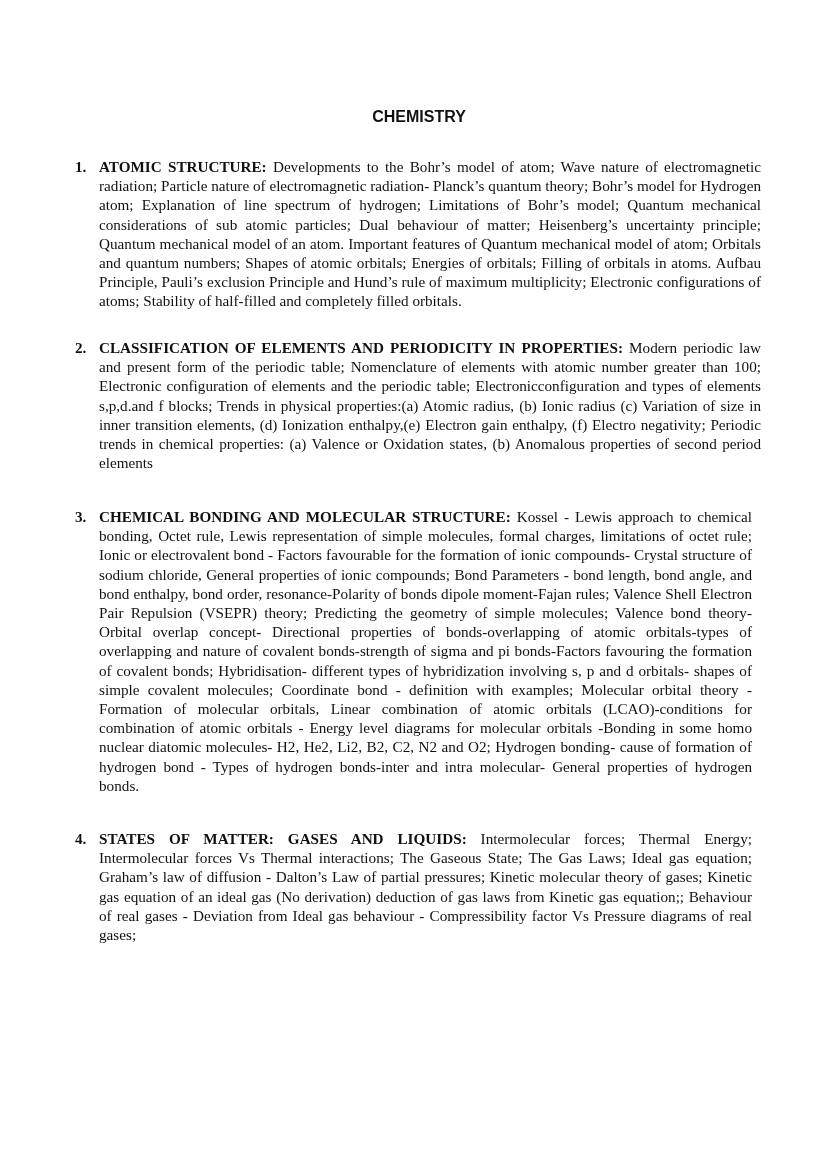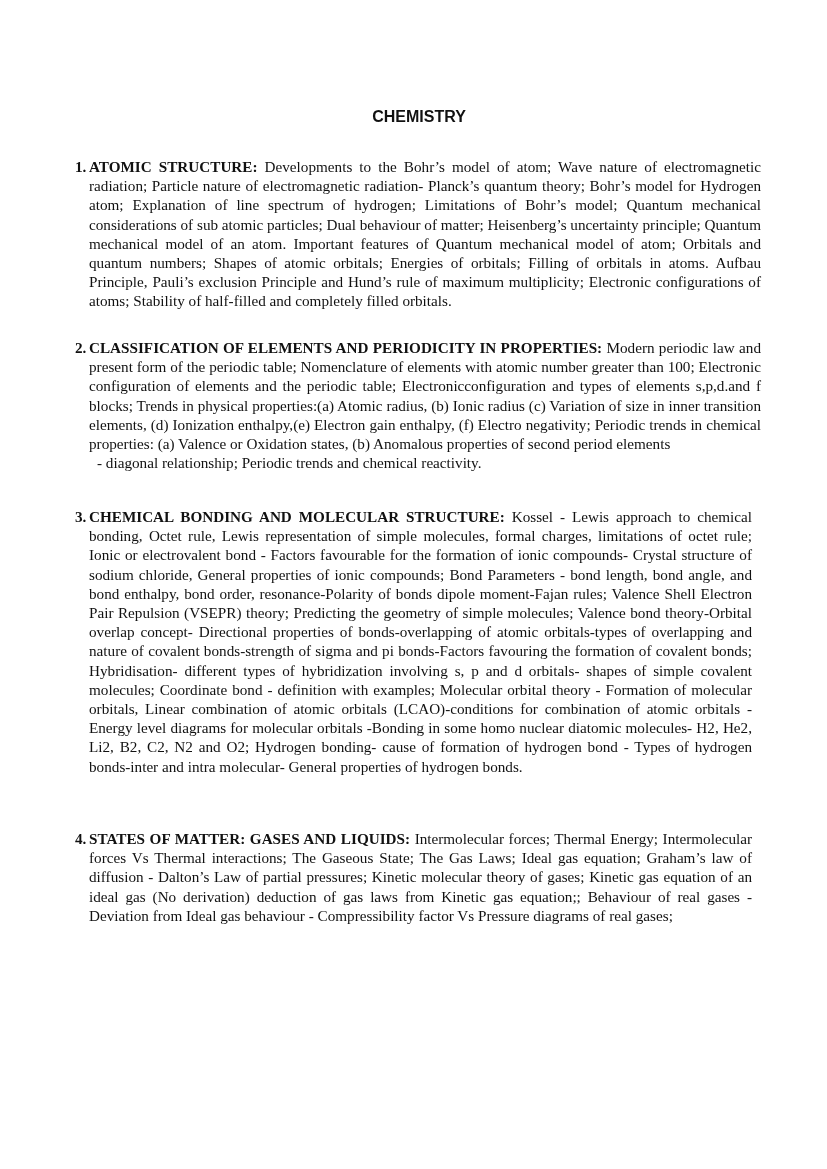--- a/index.html
+++ b/index.html
@@ -35,21 +35,21 @@
       line-height: 19.2px;
       text-align: justify;
     }
     .section .num {
       position: absolute;
       left: 0;
       top: 0;
       font-weight: bold;
     }
     .section .body {
-      margin-left: 14px;
+      margin-left: 24px;
     }
     .section .heading {
       font-weight: bold;
     }
     .section .extra {
       margin-left: 22px;
       text-align: left;
     }
     #sec1 { top: 157px; }
     #sec2 { top: 338px; }
@@ -66,21 +66,20 @@
   <div class="body">
     <span class="heading">ATOMIC STRUCTURE:</span><span> Developments to the Bohr’s model of atom; Wave nature of electromagnetic radiation; Particle nature of electromagnetic radiation- Planck’s quantum theory; Bohr’s model for Hydrogen atom; Explanation of line spectrum of hydrogen; Limitations of Bohr’s model; Quantum mechanical considerations of sub atomic particles; Dual behaviour of matter; Heisenberg’s uncertainty principle; Quantum mechanical model of an atom. Important features of Quantum mechanical model of atom; Orbitals and quantum numbers; Shapes of atomic orbitals; Energies of orbitals; Filling of orbitals in atoms. Aufbau Principle, Pauli’s exclusion Principle and Hund’s rule of maximum multiplicity; Electronic configurations of atoms; Stability of half-filled and completely filled orbitals.</span>
   </div>
 </div>
 
 <div class="section" id="sec2">
   <span class="num">2.</span>
   <div class="body">
     <span class="heading">CLASSIFICATION OF ELEMENTS AND PERIODICITY IN PROPERTIES:</span><span> Modern periodic law and present form of the periodic table; Nomenclature of elements with atomic number greater than 100; Electronic configuration of elements and the periodic table; Electronicconfiguration and types of elements s,p,d.and f blocks; Trends in physical properties:(a) Atomic radius, (b) Ionic radius (c) Variation of size in inner transition elements, (d) Ionization enthalpy,(e) Electron gain enthalpy, (f) Electro negativity; Periodic trends in chemical properties: (a) Valence or Oxidation states, (b) Anomalous properties of second period elements</span>
   </div>
-  <div class="extra">- diagonal relationship; Periodic trends and chemical reactivity.</div>
 </div>
 
 <div class="section" id="sec3">
   <span class="num">3.</span>
   <div class="body">
     <span class="heading">CHEMICAL BONDING AND MOLECULAR STRUCTURE:</span><span> Kossel - Lewis approach to chemical bonding, Octet rule, Lewis representation of simple molecules, formal charges, limitations of octet rule; Ionic or electrovalent bond - Factors favourable for the formation of ionic compounds- Crystal structure of sodium chloride, General properties of ionic compounds; Bond Parameters - bond length, bond angle, and bond enthalpy, bond order, resonance-Polarity of bonds dipole moment-Fajan rules; Valence Shell Electron Pair Repulsion (VSEPR) theory; Predicting the geometry of simple molecules; Valence bond theory-Orbital overlap concept- Directional properties of bonds-overlapping of atomic orbitals-types of overlapping and nature of covalent bonds-strength of sigma and pi bonds-Factors favouring the formation of covalent bonds; Hybridisation- different types of hybridization involving s, p and d orbitals- shapes of simple covalent molecules; Coordinate bond - definition with examples; Molecular orbital theory - Formation of molecular orbitals, Linear combination of atomic orbitals (LCAO)-conditions for combination of atomic orbitals - Energy level diagrams for molecular orbitals -Bonding in some homo nuclear diatomic molecules- H2, He2, Li2, B2, C2, N2 and O2; Hydrogen bonding- cause of formation of hydrogen bond - Types of hydrogen bonds-inter and intra molecular- General properties of hydrogen bonds.</span>
   </div>
 </div>
 
 <div class="section" id="sec4">

